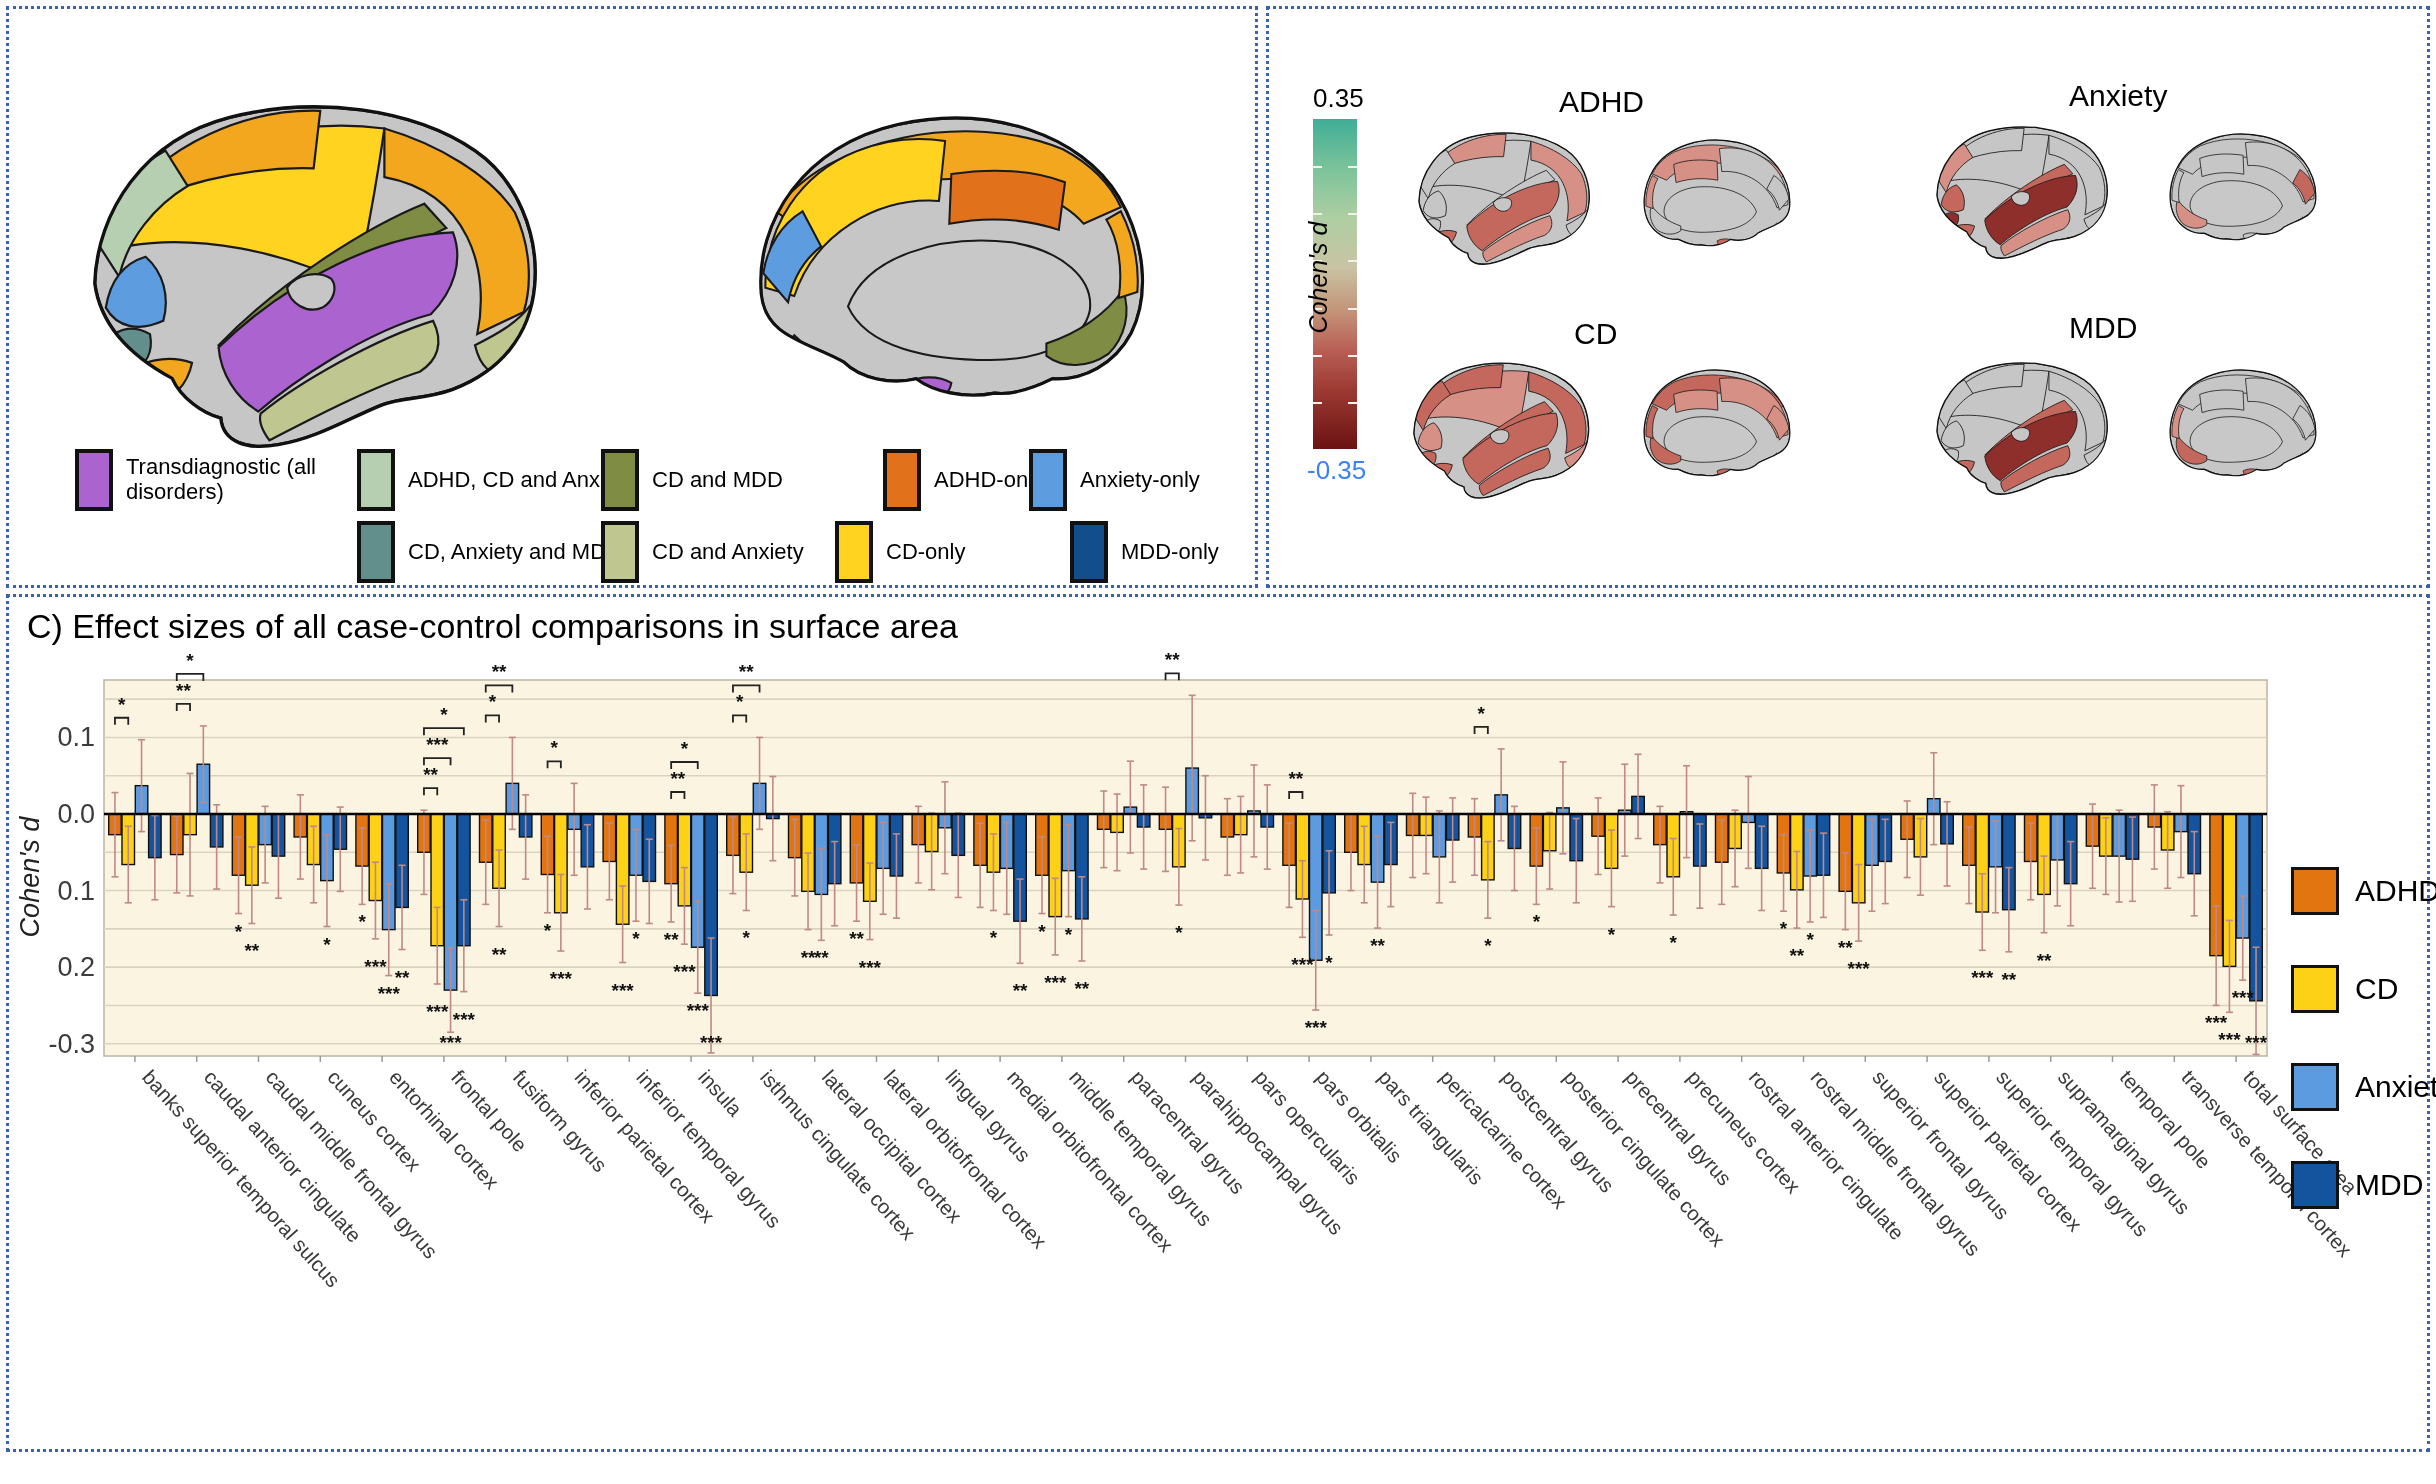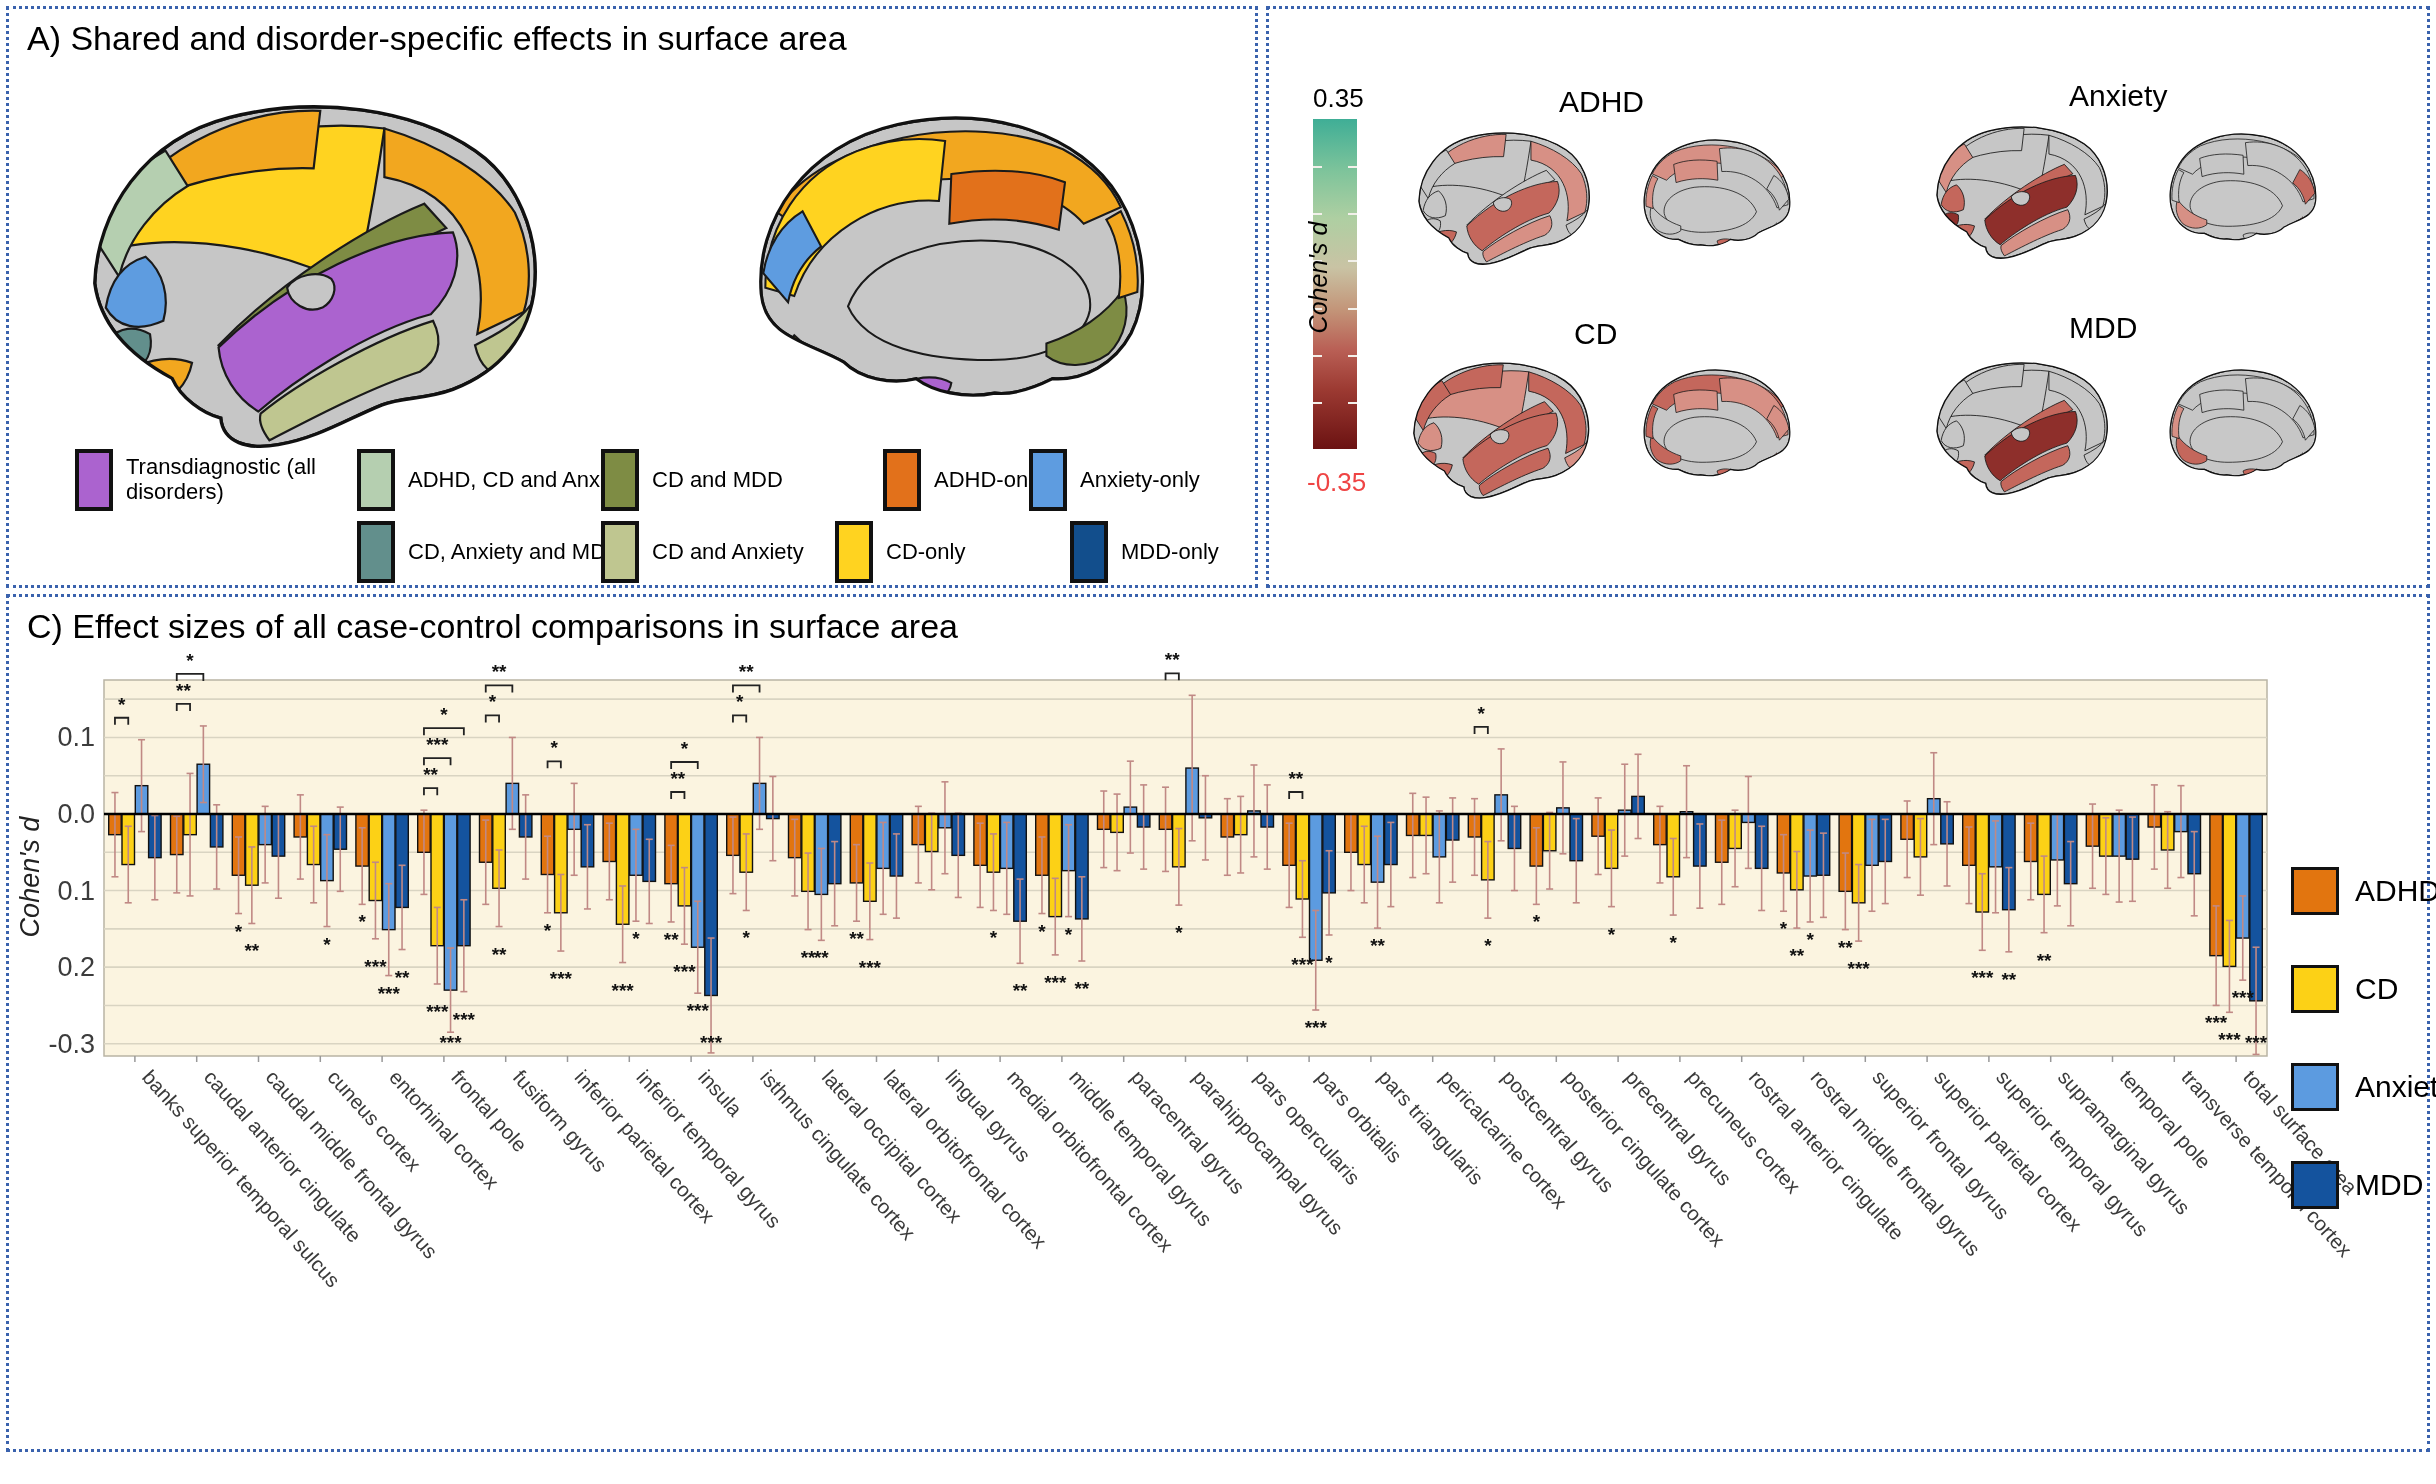--- a/index.html
+++ b/index.html
@@ -11,40 +11,39 @@
   .alegend{position:absolute;left:30px;top:440px;width:1200px;}
   .alegend-row{position:absolute;left:0;height:70px;width:1200px;}
   .alegend-item{position:absolute;display:flex;align-items:center;}
   .alegend-swatch{width:38px;height:62px;border:4px solid #111;box-sizing:border-box;flex:none;}
   .alegend-label{margin-left:13px;font-size:22px;line-height:1.12;color:#000;max-width:235px;}
   
   .cbar-wrap{position:absolute;left:30px;top:74px;width:120px;}
   .cbar-top{font-size:26px;color:#000;margin-left:14px;}
   .cbar{position:absolute;left:14px;top:36px;width:44px;height:330px;
         background:linear-gradient(to bottom,#3fae96 0%,#7fc49b 16%,#aecfa2 30%,#c9c3a4 45%,#c39478 58%,#b95f55 70%,#9c3a32 82%,#6b1212 100%);}
-  .cbar-bottom{position:absolute;left:8px;top:372px;font-size:26px;color:#ef4444;margin-top:12px;}
+  .cbar-bottom{position:absolute;left:8px;top:372px;font-size:26px;color:#3b82f6;}
   .cbar-tick{position:absolute;width:9px;height:2px;background:#f2f0ea;}
   .cohensd-b{position:absolute;left:-46px;top:180px;font-size:25px;font-style:italic;color:#000;
              transform:rotate(-90deg);transform-origin:center;width:130px;text-align:center;}
   .disorder-label{position:absolute;font-size:30px;color:#000;}
   .bbrain{position:absolute;}
   
   .clegend{position:absolute;}
   .clegend-item{position:absolute;display:flex;align-items:center;}
   .clegend-swatch{width:48px;height:48px;border:3px solid #111;box-sizing:border-box;flex:none;}
   .clegend-label{margin-left:16px;font-size:30px;color:#000;}
   svg text{font-family:"Liberation Sans", sans-serif;}
 </style>
 </head>
 <body>
 
 <div id="stage">
 
   <div class="panel" id="panelA" style="left:6px;top:6px;width:1252px;height:582px;">
-    <div class="panel-title">A) Shared and disorder-specific effects in surface area</div>
     <div id="a-lat" style="position:absolute;left:28px;top:62px;width:540px;height:398px;"><svg viewBox="0 0 460 360" width="100%" height="100%">
           <defs>
             <clipPath id="clip1">
               <path d="M38,192 C40,128 82,62 160,42 C238,22 326,34 382,72 C420,98 440,148 436,194 C432,240 404,272 362,288 C338,297 316,295 298,302 C268,314 240,332 204,338 C176,343 154,336 152,314 C136,310 116,296 108,278 C82,264 44,238 38,192 Z"></path>
             </clipPath>
           </defs>
           <g clip-path="url(#clip1)">
             <path d="M38,192 C40,128 82,62 160,42 C238,22 326,34 382,72 C420,98 440,148 436,194 C432,240 404,272 362,288 C338,297 316,295 298,302 C268,314 240,332 204,338 C176,343 154,336 152,314 C136,310 116,296 108,278 C82,264 44,238 38,192 Z" fill="#c6c6c6" stroke="#1a1a1a" stroke-width="3"></path>
             <path d="M70,158 C96,84 190,38 300,52 C292,108 282,160 274,196 C210,162 128,148 70,158 Z" fill="#ffd320" stroke="#1a1a1a" stroke-width="2"></path>
             <path d="M54,132 C100,62 180,34 242,36 L236,88 C172,86 104,104 54,132 Z" fill="#f2a71f" stroke="#1a1a1a" stroke-width="2"></path>

